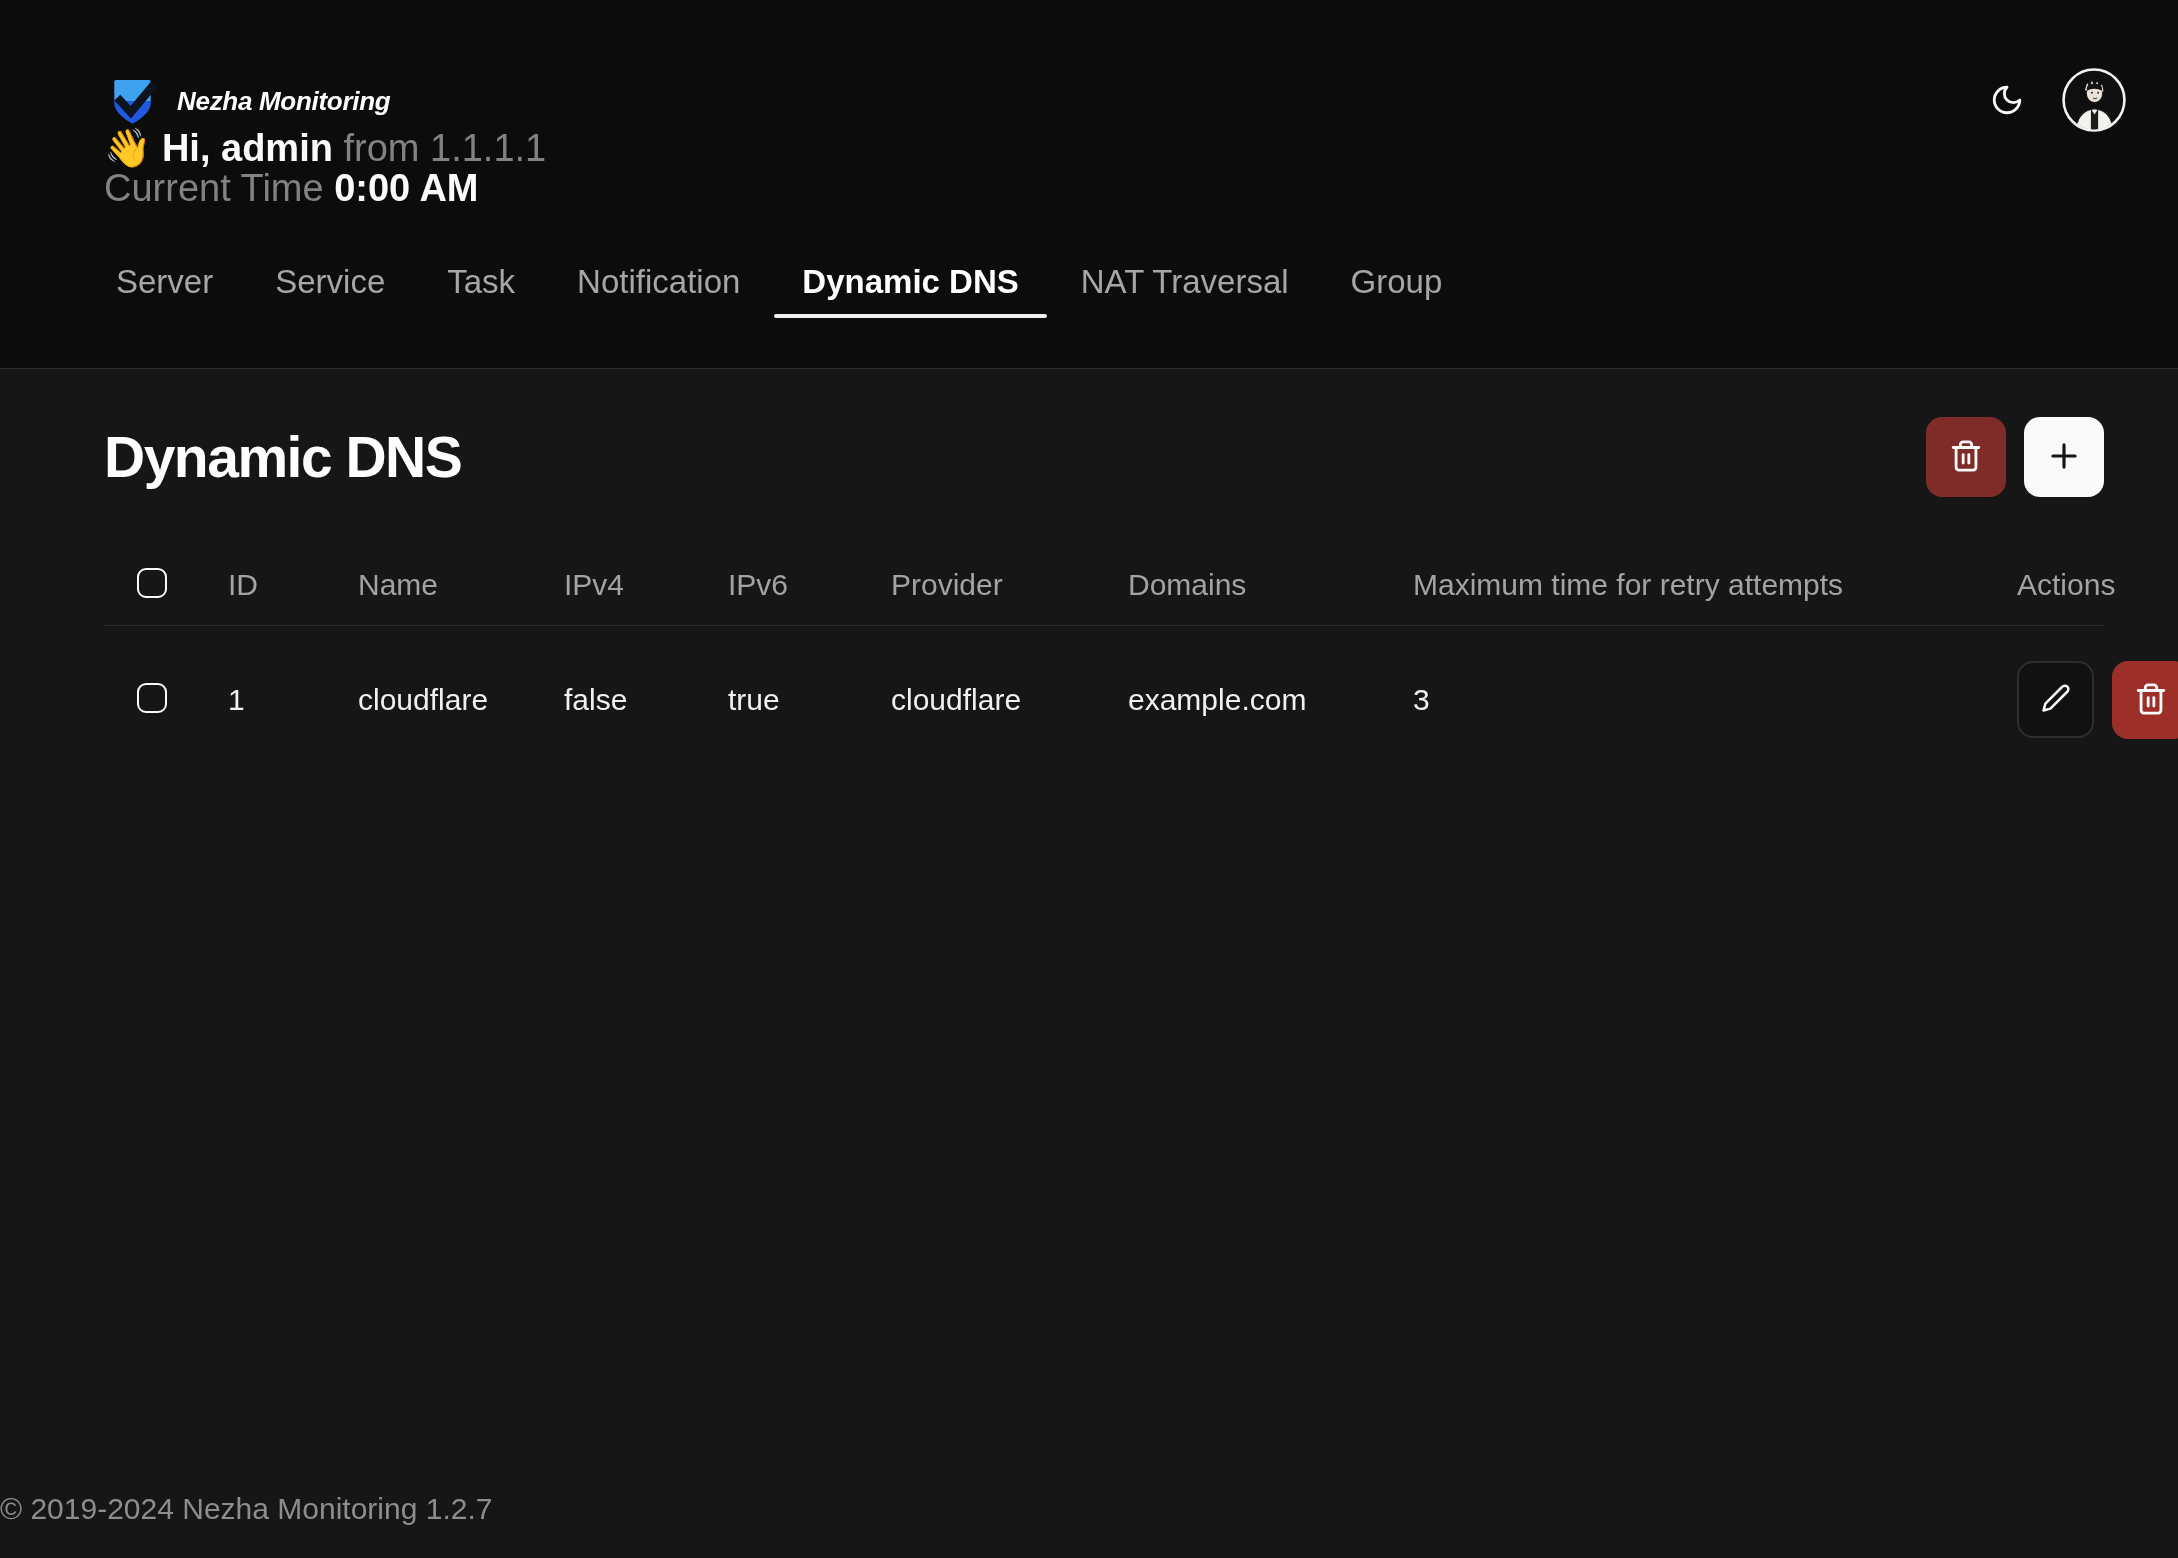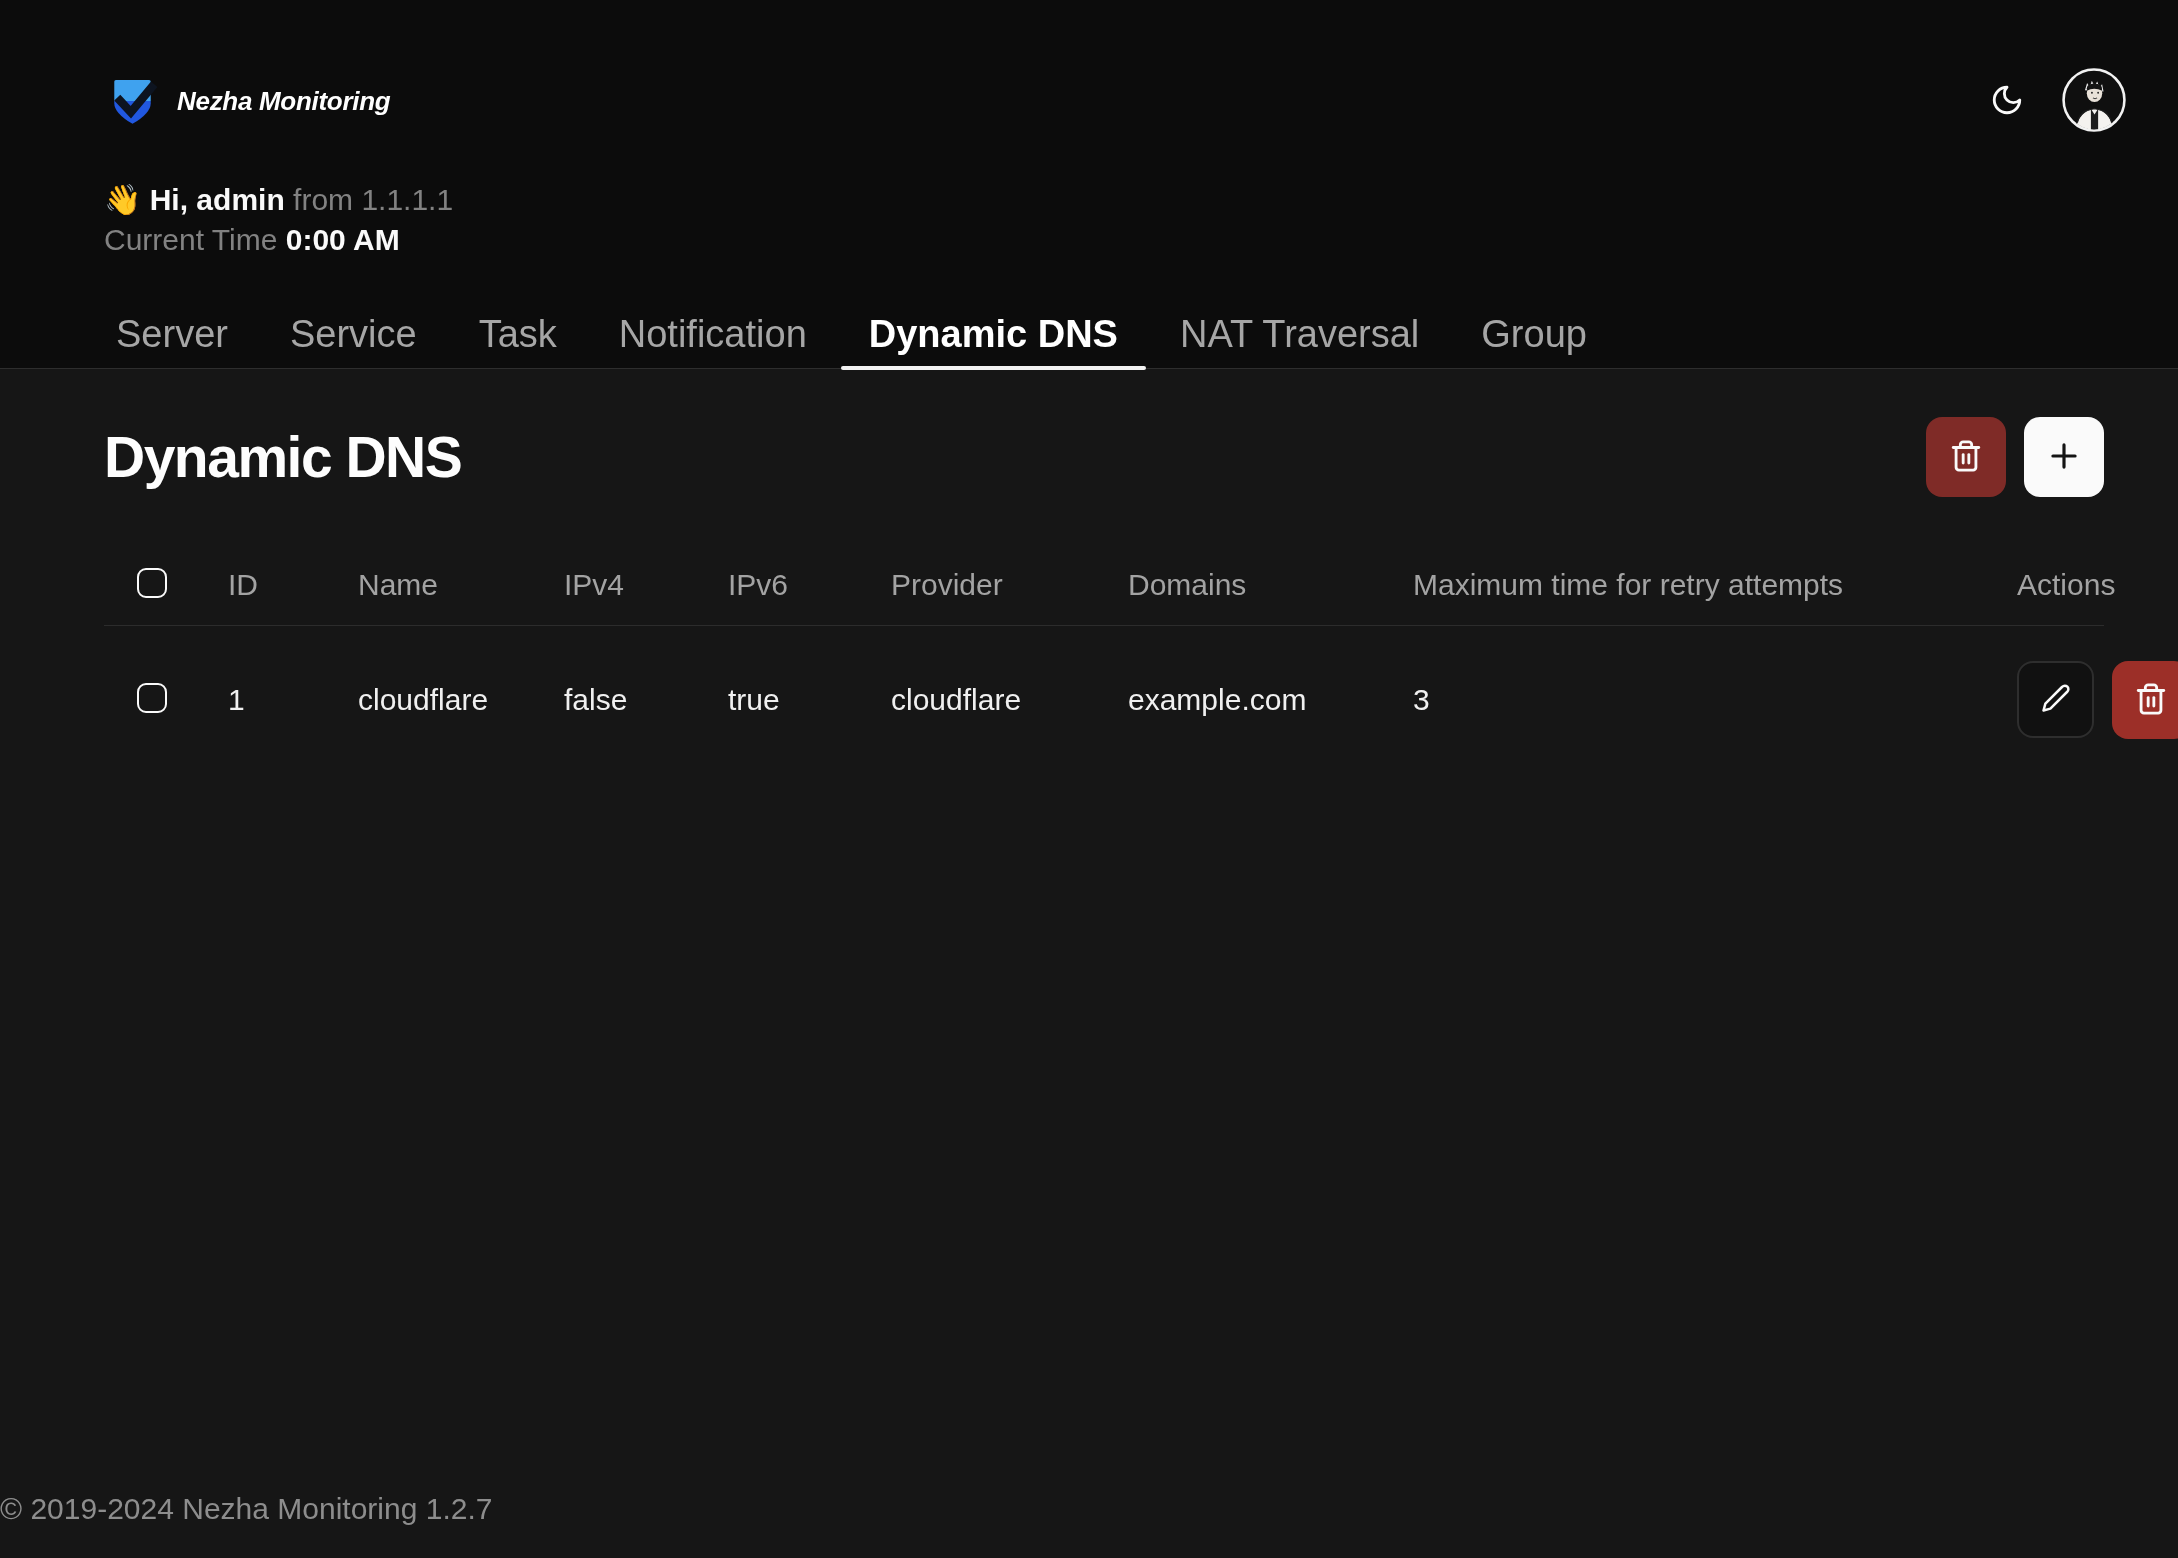--- a/index.html
+++ b/index.html
@@ -39,31 +39,31 @@
     gap:34px;
     height:66px;
   }
   .theme-toggle {
     background:none; border:none; cursor:pointer;
     width:40px; height:40px;
     display:flex; align-items:center; justify-content:center;
   }
   .avatar-btn { background:none; border:none; cursor:pointer; width:66px; height:66px; padding:0; }
 
-  .greeting { margin-top:52px; font-size:30px; line-height:40px; }
+  .greeting { font-size:38px; line-height:40px; }
   .greeting .bold { font-weight:700; color:#fafafa; }
   .greeting .muted { color:#828282; font-weight:500; }
 
   
   .tabs { display:flex; gap:6px; margin-left:-16px; margin-top:56px; }
   .tab {
     background:none; border:none; cursor:pointer;
     padding:0 28px 16px;
     font-family:inherit;
-    font-size:38px;
+    font-size:33px;
     line-height:36px;
     color:#a6a6a6;
     font-weight:500;
     position:relative;
   }
   .tab.active { color:#ffffff; font-weight:600; }
   .tab.active::after {
     content:"";
     position:absolute;
     left:0; right:0; bottom:-2px;

